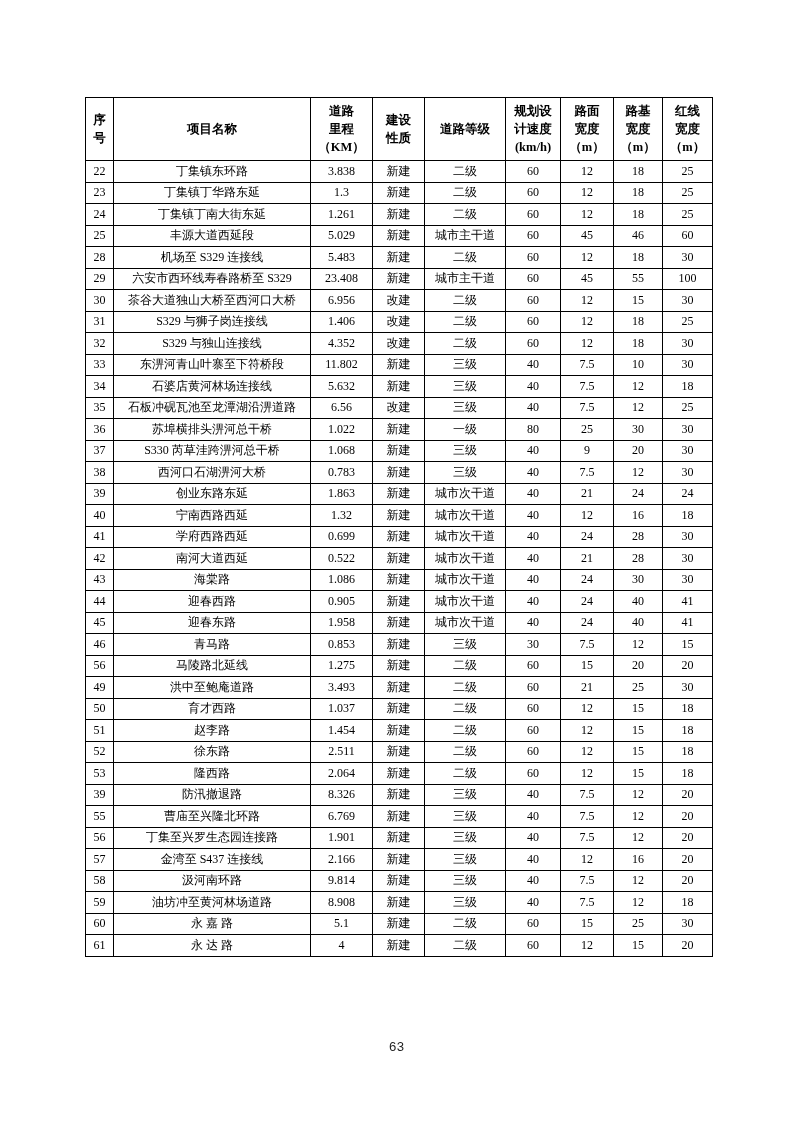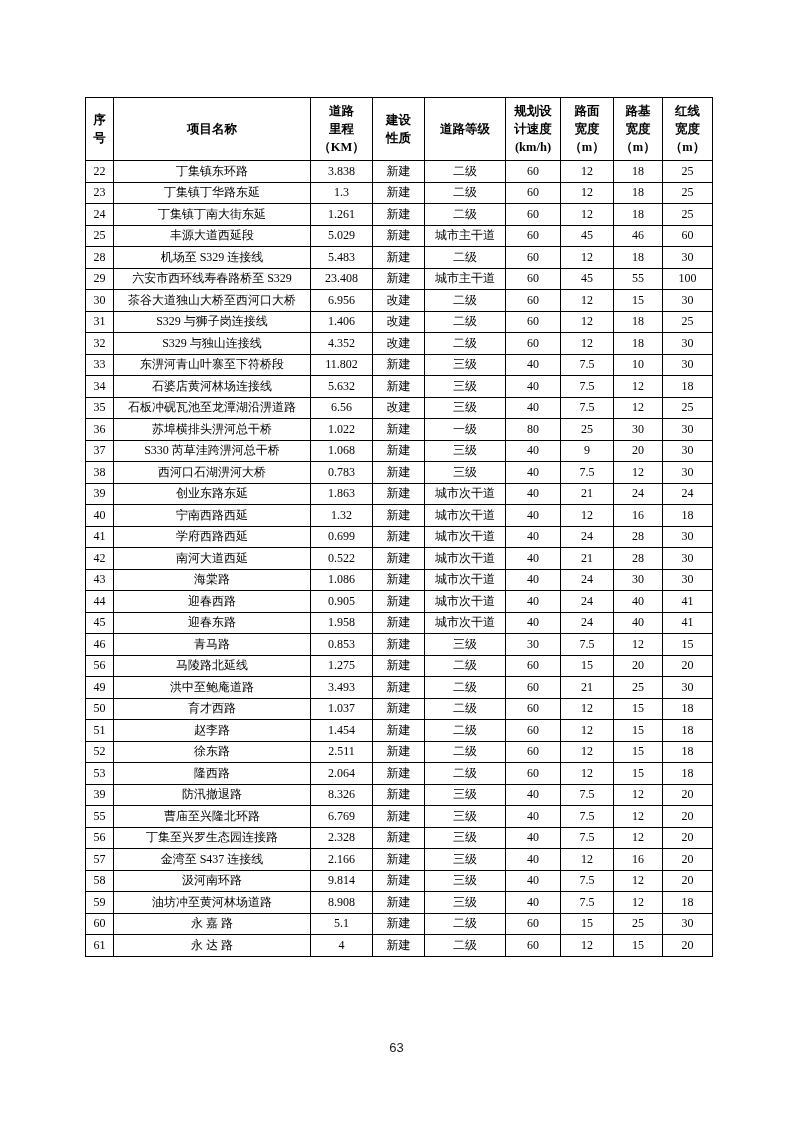--- a/index.html
+++ b/index.html
@@ -45,21 +45,21 @@
     line-height: 1.1;
     white-space: nowrap;
   }
   .page-number {
     position: absolute;
     top: 1040px;
     left: 0;
     width: 100%;
     text-align: center;
     font-size: 13px;
-    font-family: Liberation Sans, sans-serif;
+    font-family: Liberation Mono, monospace;
     color: #222222;
   }
 </style>
 </head>
 <body>
 
 <div class="page">
 
   <table class="road-table">
     <colgroup>
@@ -436,21 +436,21 @@
           <td>新建</td>
           <td>三级</td>
           <td>40</td>
           <td>7.5</td>
           <td>12</td>
           <td>20</td>
         </tr>
         <tr>
           <td>56</td>
           <td>丁集至兴罗生态园连接路</td>
-          <td>2.328</td>
+          <td>1.901</td>
           <td>新建</td>
           <td>三级</td>
           <td>40</td>
           <td>7.5</td>
           <td>12</td>
           <td>20</td>
         </tr>
         <tr>
           <td>57</td>
           <td>金湾至 S437 连接线</td>

